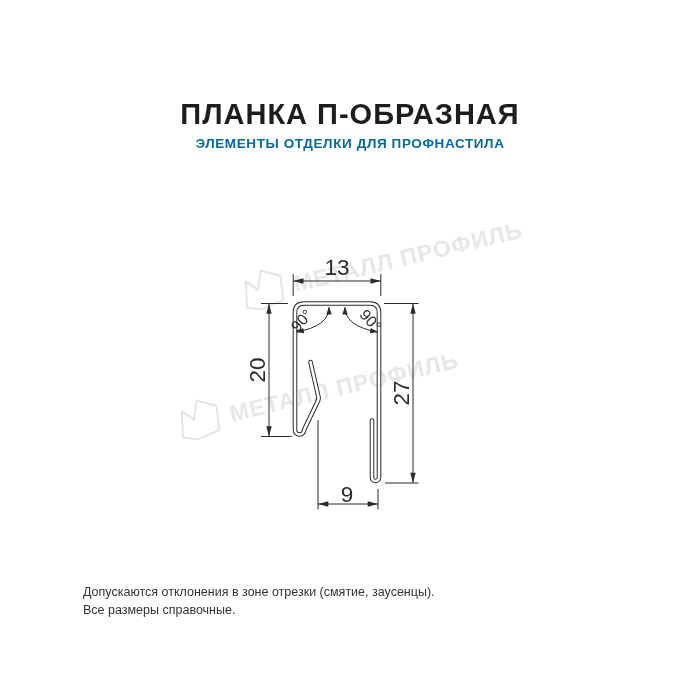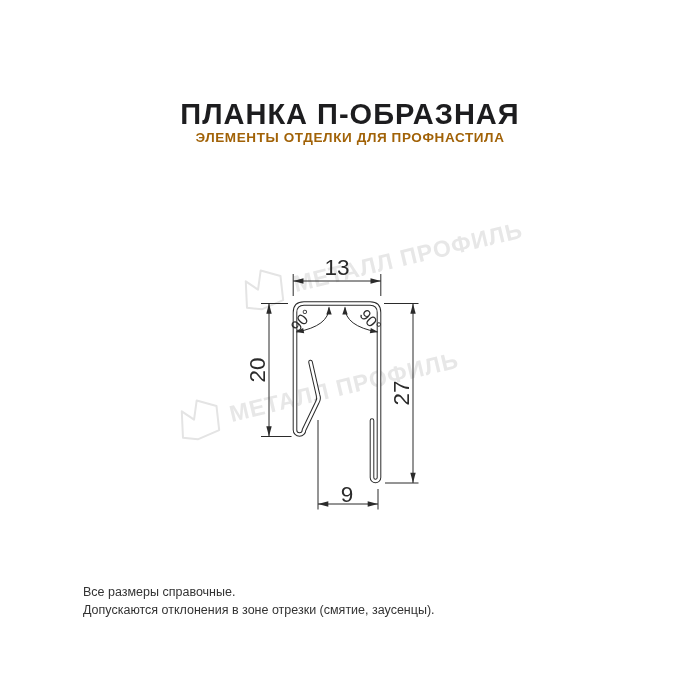--- a/index.html
+++ b/index.html
@@ -7,22 +7,22 @@
     width:700px;height:700px;background:#ffffff;position:relative;overflow:hidden;
     font-family:"Liberation Sans", sans-serif;
   }
   .page{position:absolute;inset:0;}
   .header{position:absolute;top:98px;left:0;width:700px;text-align:center;}
   .title-line{
     display:block;font-weight:bold;font-size:29px;line-height:32px;
     letter-spacing:1px;color:#1d1d1f;
   }
   .subtitle{
-    display:block;font-weight:bold;font-size:13.5px;
-    letter-spacing:0.6px;color:#a16207;
+    display:block;margin-top:6px;font-weight:bold;font-size:13.5px;
+    letter-spacing:0.6px;color:#0369a1;
   }
   .drawing-svg{position:absolute;left:0;top:0;}
   .footer{
     position:absolute;left:83px;top:583px;font-size:12.5px;line-height:18px;color:#333333;
   }
   .footer div{white-space:nowrap;}
 </style>
 </head>
 <body>
 
@@ -117,17 +117,17 @@
       <text x="409" y="393" transform="rotate(-90 409 393)">27</text>
       <text x="347" y="502">9</text>
     </g>
     <g font-size="15.5" fill="#2b2b2b" text-anchor="middle">
       <text x="305.5" y="324" transform="rotate(-48 305.5 324)">90°</text>
       <text x="366.5" y="324" transform="rotate(48 366.5 324)">90°</text>
     </g>
   </svg>
 
   <div class="footer">
+    <div>Допускаются отклонения в зоне отрезки (смятие, заусенцы).</div>
     <div>Все размеры справочные.</div>
-    <div>Допускаются отклонения в зоне отрезки (смятие, заусенцы).</div>
   </div>
 
 </div>
 
 </body></html>

